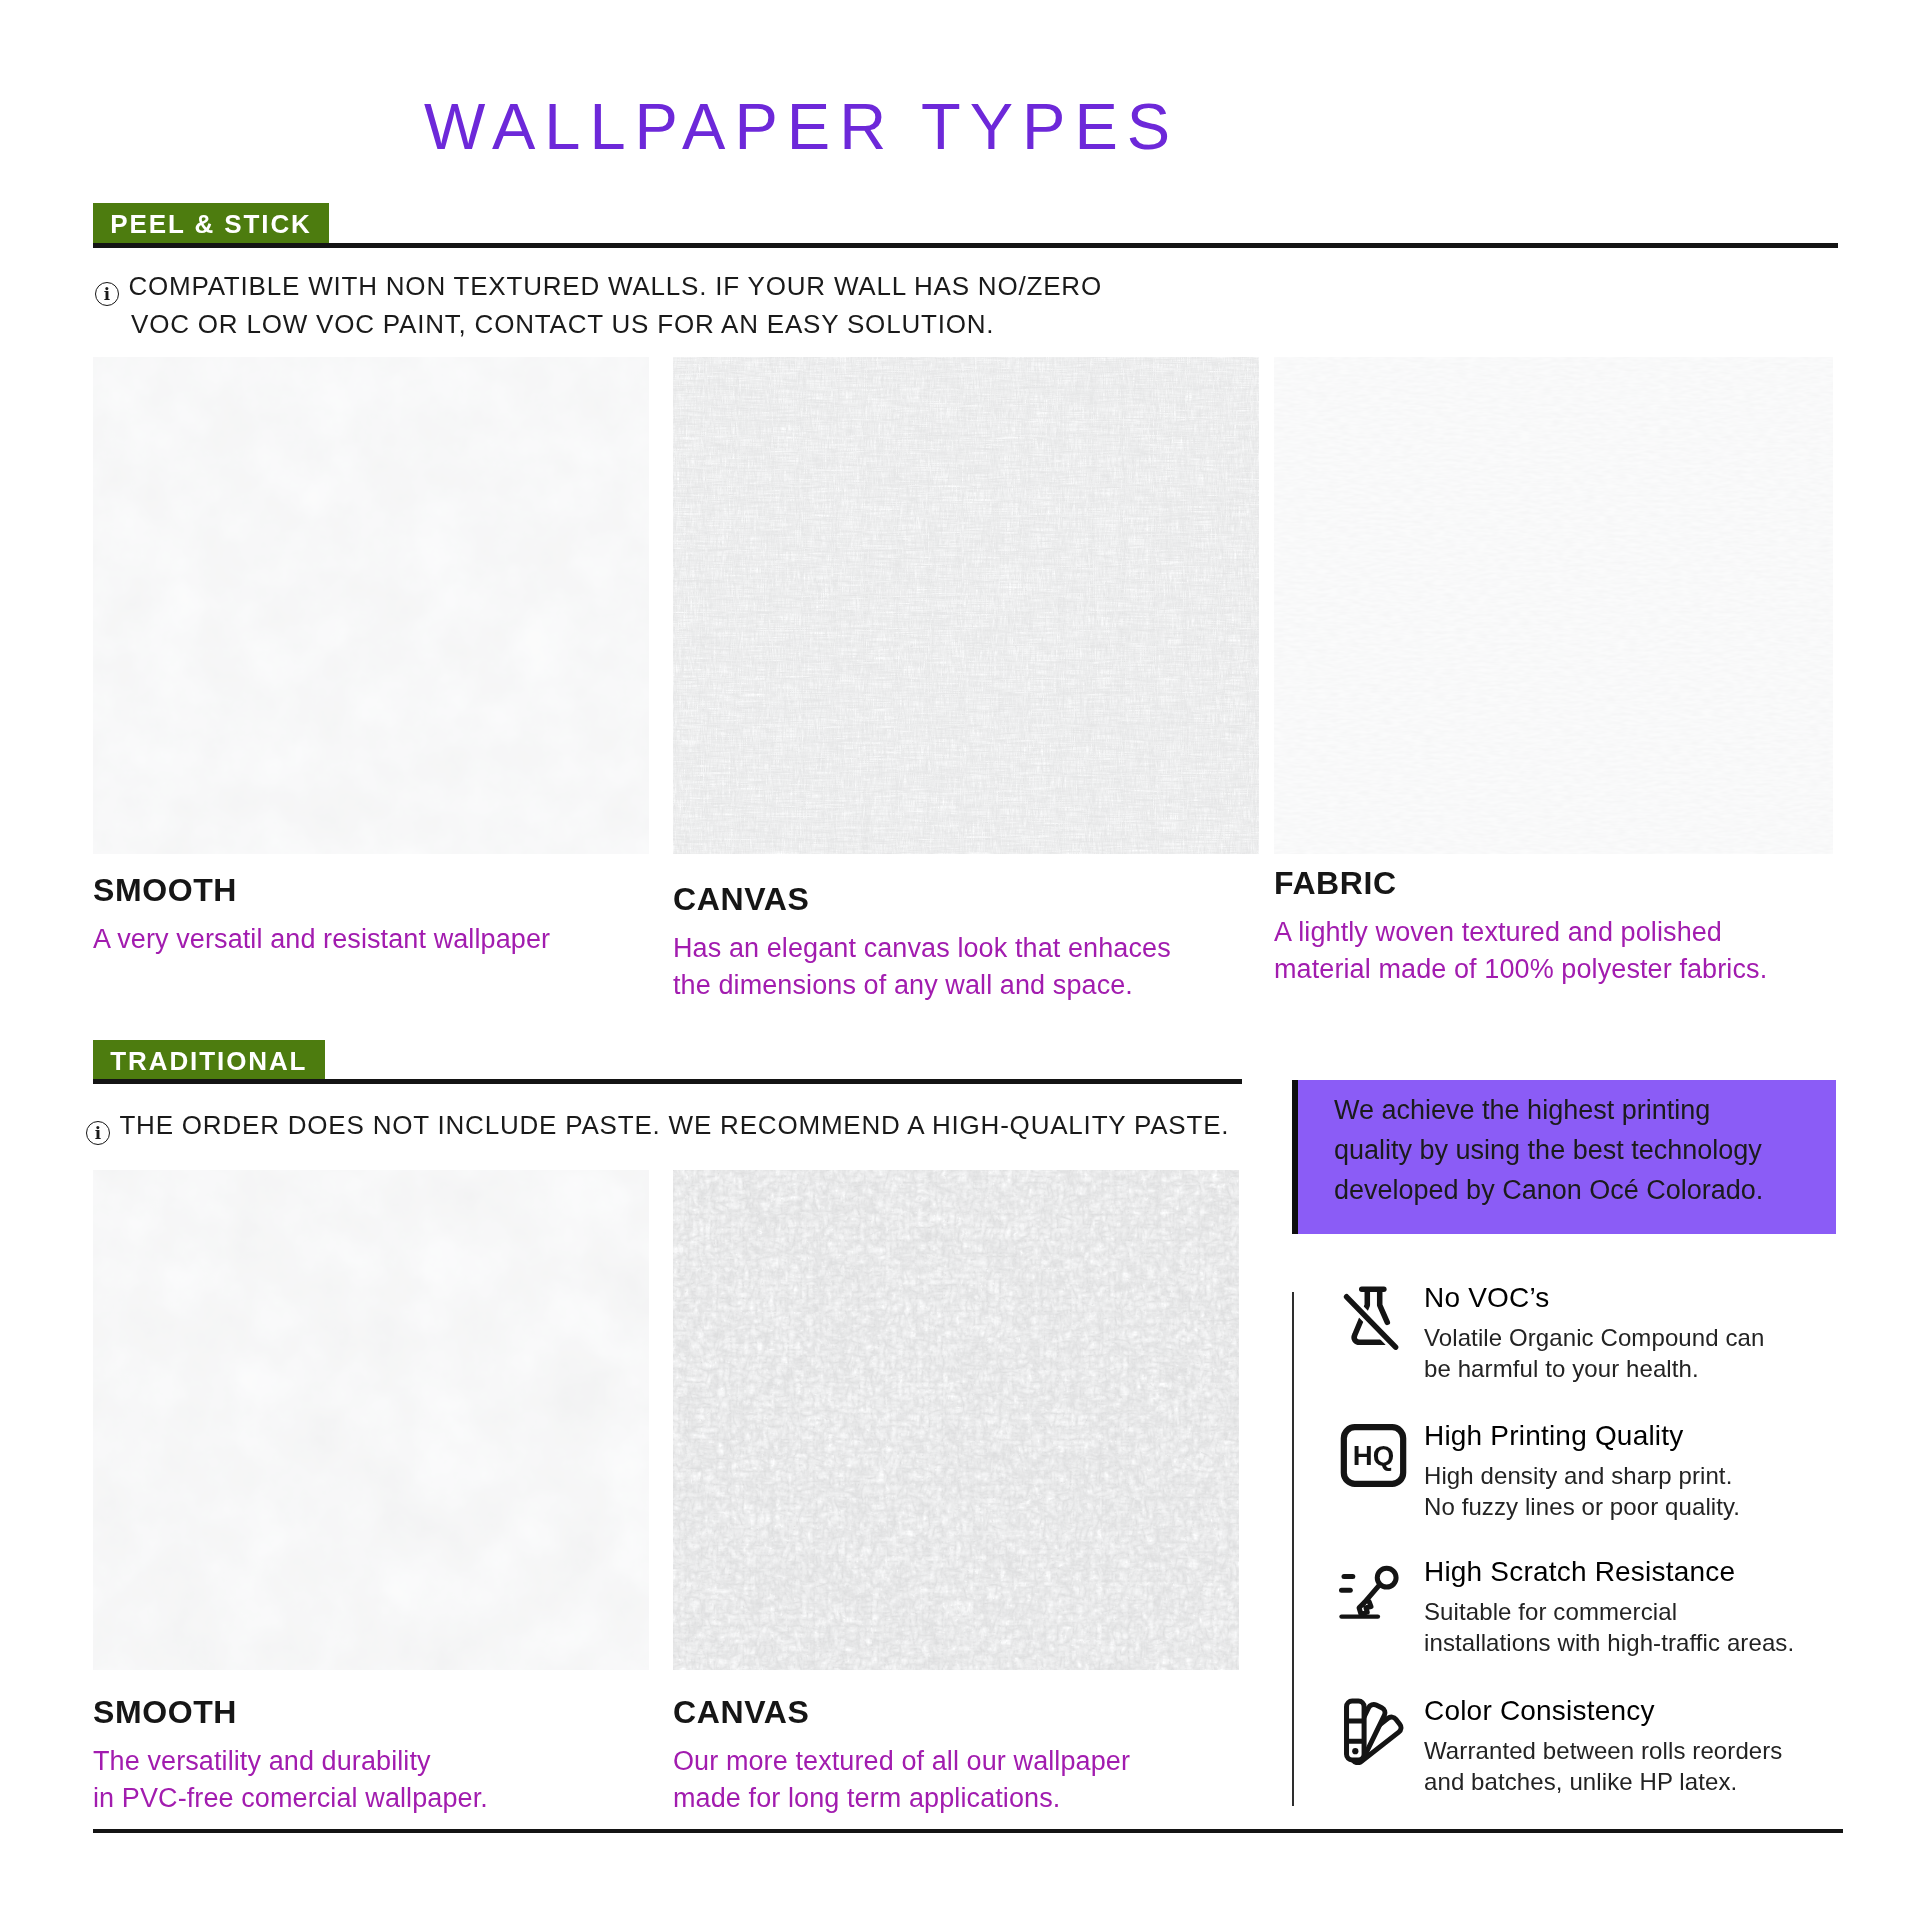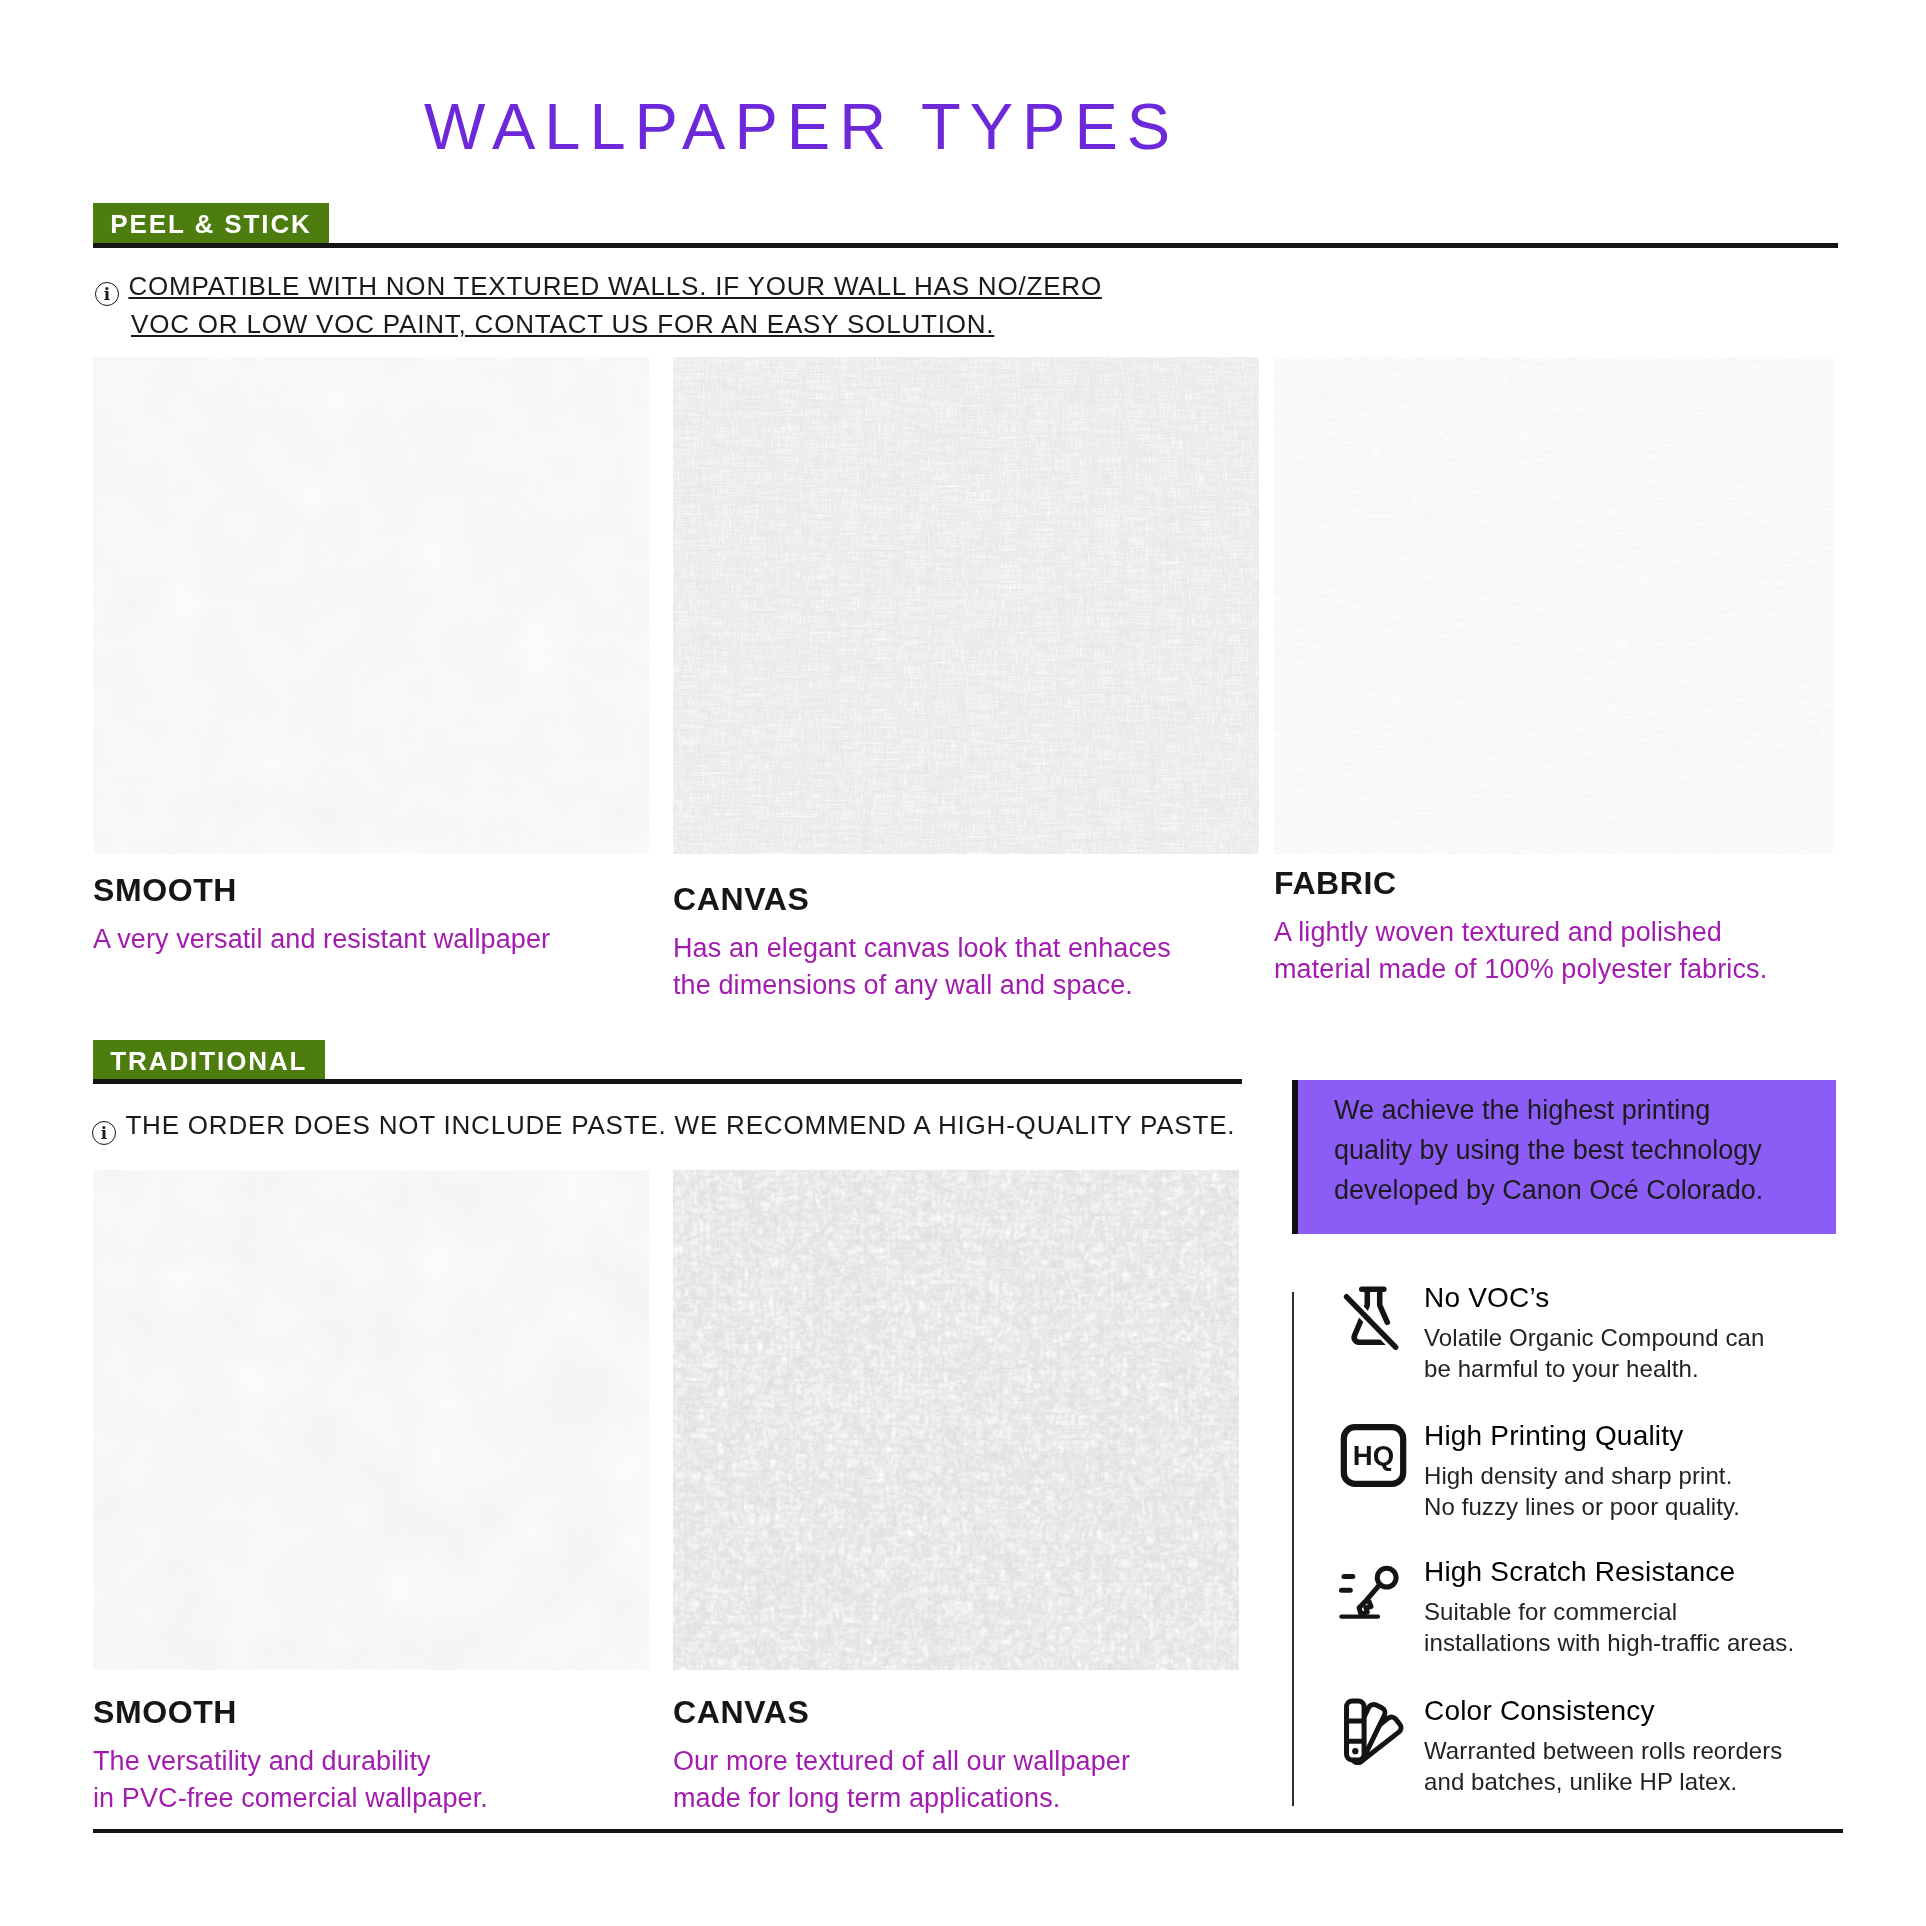--- a/index.html
+++ b/index.html
@@ -14,22 +14,22 @@
          padding:0 17.3px;white-space:nowrap;}
   .badge-ps{left:93px;top:203px;}
   .badge-tr{left:93px;top:1040px;}
 
   .rule{position:absolute;background:#141414;height:4.5px;}
   .rule-ps{left:93px;top:243px;width:1745px;}
   .rule-tr{left:93px;top:1079px;width:1149px;}
   .rule-bottom{left:93px;top:1829px;width:1750px;height:3.9px;}
 
   .note{position:absolute;font-size:26px;letter-spacing:0.8px;color:#1a1a1a;line-height:36px;}
-  .note-ps{left:95px;top:268px;text-decoration:underline;}
-  .note-tr{left:92px;top:1107px;}
+  .note-ps{left:95px;top:268px;}
+  .note-tr{left:86px;top:1107px;}
   .note .l2{margin-left:36px;}
   .info-icon{display:inline-flex;width:24.4px;height:24.4px;border:1.9px solid #141414;
              border-radius:50%;align-items:center;justify-content:center;
              font-family:"DejaVu Serif",serif;font-size:16.7px;font-weight:700;
              margin-right:9px;vertical-align:-5.1px;box-sizing:border-box;}
 
   .swatch{position:absolute;overflow:hidden;background:#f2f3f4;}
   .swatch svg{display:block;width:100%;height:100%;}
   #s1{left:93px;top:357px;width:556px;height:497px;}
   #s2{left:673px;top:357px;width:586px;height:497px;}

